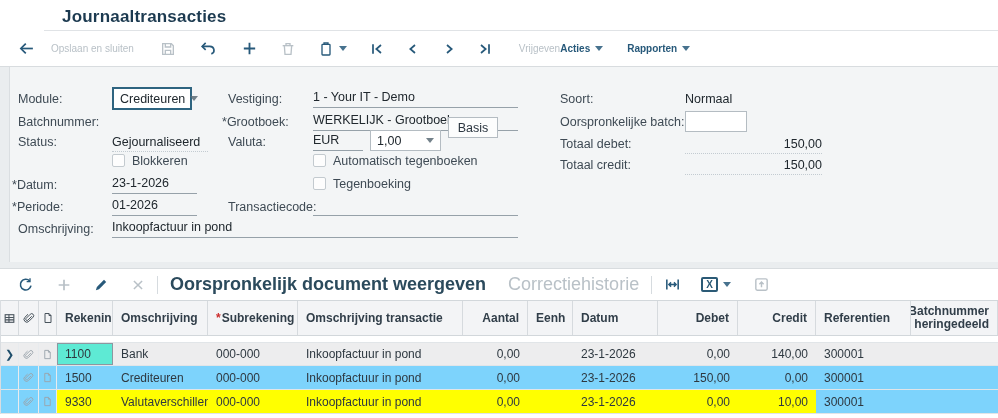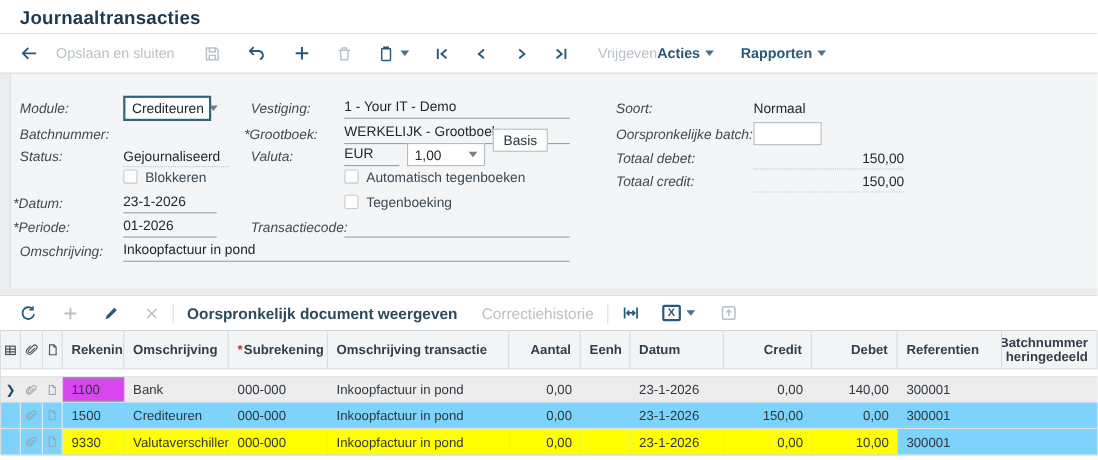--- a/index.html
+++ b/index.html
@@ -1,75 +1,75 @@
 <!DOCTYPE html>
 <html><head>
 <meta charset="utf-8">
 <style>
   * { box-sizing: border-box; margin: 0; padding: 0; }
   html,body { background:#fff; }
   body { font-family: "Liberation Sans", "DejaVu Sans", sans-serif; color:#2a333b; }
   #app { position:relative; width:998px; height:418px; background:#fff; overflow:hidden; }
 
   
-  .title-bar { height:31px; border-bottom:1px solid #e0e3e6; padding:7px 0 0 18px; }
+  .title-bar { height:31px; border-bottom:1px solid #e0e3e6; padding:7px 0 0 18px;margin-left:44px; }
   .title-bar h1 { font-size:17px; font-weight:bold; color:#1c3a50; letter-spacing:.2px; }
 
   
   .toolbar { height:35px; display:flex; align-items:center; padding-left:18px; background:#fff; }
   .tbtn { display:flex; align-items:center; color:#27597a; cursor:pointer; }
   .tbtn.disabled { color:#b9c1c7; cursor:default; }
   .tbtn svg { display:block; }
-  .tb-text { font-size:13px; }
+  .tb-text { font-size:10px; }
   .caret { width:0; height:0; border-left:4px solid transparent; border-right:4px solid transparent;
            border-top:5px solid currentColor; margin-left:5px; opacity:.85; }
 
   
   .form-section { position:relative; height:196px; background:#f3f5f6; border-top:1px solid #d8dcdf; }
   .left-strip { position:absolute; left:0; top:0; width:10px; height:100%; background:#eaedef; border-right:1px solid #dadee1; }
   .fitem { position:absolute; font-size:12.5px; }
-  .flabel { color:#3e4a54; white-space:nowrap;font-style:italic; }
+  .flabel { color:#3e4a54; white-space:nowrap; }
   .fvalue { color:#20282e; white-space:nowrap; }
   .u  { border-bottom:1px solid #96a1a9; }
   .ud { border-bottom:1px dotted #c3cbd1; }
   .box { background:#fff; border:1px solid #b4bcc2; display:flex; align-items:center; padding:0 6px; color:#20282e; }
   .box.focused { border:2px solid #2e6480; }
   .cb { display:inline-block; width:13px; height:13px; background:#fdfdfd; border:1px solid #c3cacf;
         border-radius:2px; vertical-align:-2px; margin-right:7px; }
   .cbl { color:#3e4a54; }
   .btn { background:#fcfdfd; border:1px solid #b4bcc2; color:#2b3640; text-align:center;
          font-size:12.5px; display:flex; align-items:center; justify-content:center; cursor:pointer; }
   .num { text-align:right; }
 
   
   .gap-band { height:6px; background:#eaedef; }
   .grid-toolbar { height:32px; background:#fff; border-top:1px solid #d8dcdf;
                   display:flex; align-items:center; padding-left:18px; }
-  .gt-link { font-size:14px; color:#27597a; cursor:pointer; }
+  .gt-link { font-size:18px; color:#27597a; cursor:pointer; }
   .gt-link.disabled { color:#b9c1c7; cursor:default; }
   .vsep { width:1px; height:18px; background:#d6dbdf; margin:0 12px; }
   .xlbox { width:17px; height:15px; border:2px solid #2b5a76; border-radius:2px; color:#2b5a76;
            font-size:10px; font-weight:bold; display:flex; align-items:center; justify-content:center; background:#fff; }
 
   
   .grid-wrap { background:#fff; border-left:1px solid #d9dde1; }
   .trow { display:grid; grid-template-columns:18px 20px 18px 56px 95px 90px 165px 65px 45px 85px 80px 78px 95px 1fr; }
   .thead { height:36px; background:#f3f4f6; border-top:1px solid #d2d7db; border-bottom:1px solid #d2d7db; }
   .thead .tc { border-right:1px solid #d6dade; display:flex; align-items:center; padding:0 8px;
                font-size:12px; font-weight:bold; color:#313e49; overflow:hidden; }
   .thead .tc.icn { justify-content:center; padding:0; color:#48535c; }
   .thead .tc.r { justify-content:flex-end; text-align:right; }
   .thead .tc.wrap { white-space:normal; line-height:13px; }
   .hdr-gap { height:6px; background:#fff; }
   .tbody .trow { height:24px; border-bottom:1px solid #e1e5e8; background:#7dd3fc; }
   .tbody .trow.selected { background:#ededee; }
   .td { display:flex; align-items:center; padding:0 8px; font-size:12px; color:#2e3840; white-space:nowrap; overflow:hidden; }
   .td.icn { justify-content:center; padding:0; color:#9aa4ac; border-right:1px solid #e8ebee; }
   .td.r { justify-content:flex-end; }
-  .td.active-cell { background:#d946ef; box-shadow:inset 0 0 0 1px #8d97a0; }
+  .td.active-cell { background:#5eead4; box-shadow:inset 0 0 0 1px #8d97a0; }
   .td.hl { background:#ffff00; }
   .row-arrow { color:#1f4e6b; font-weight:bold; font-size:11px; }
   .req { color:#cc2b2b; margin-right:1px; }
   .search-glyph svg, .mini svg { display:block; }
 </style>
 </head>
 <body>
 
 <div id="app">
 
@@ -302,22 +302,22 @@
       <div class="tc">Rekenin</div>
       <div class="tc">Omschrijving</div>
       <div class="tc">
           <span class="req">*</span>
           <span>Subrekening</span>
         </div>
       <div class="tc">Omschrijving transactie</div>
       <div class="tc r">Aantal</div>
       <div class="tc">Eenh</div>
       <div class="tc">Datum</div>
+      <div class="tc r">Debet</div>
       <div class="tc r">Credit</div>
-      <div class="tc r">Debet</div>
       <div class="tc">Referentien</div>
       <div class="tc r wrap">Batchnummer heringedeeld</div>
     </div>
 
     <div class="hdr-gap"></div>
 
     <div class="tbody">
 
       <div class="trow selected" style="border-top:1px solid #e1e5e8">
         <div class="td icn">

